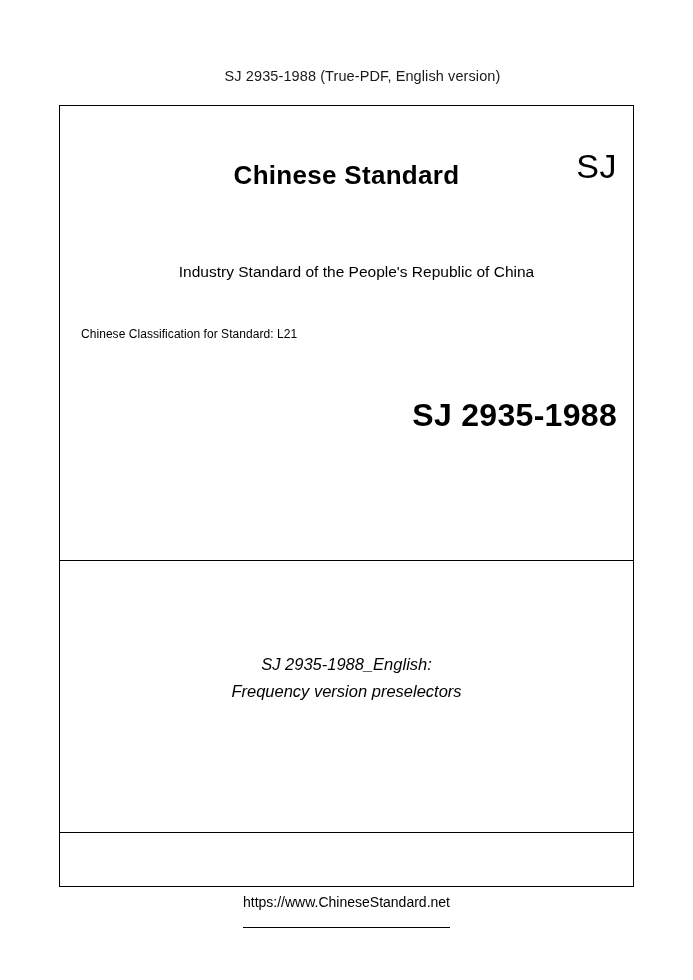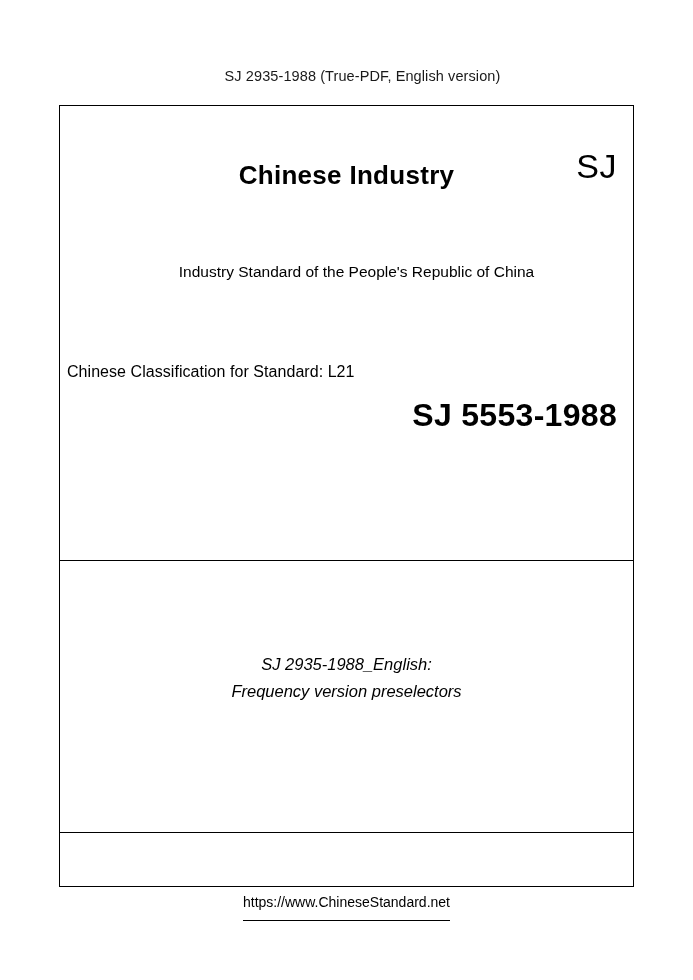--- a/index.html
+++ b/index.html
@@ -83,25 +83,24 @@
     position: absolute;
     left: 10px;
     top: 157px;
     width: 100%;
     text-align: center;
     font-size: 15.5px;
   }
 
   .classification-line {
     position: absolute;
-    left: 7px;
+    left: 21px;
     top: 221px;
-    font-size: 16px;
+    font-size: 12px;
     letter-spacing: 0.05px;
-    margin-top: 36px;
   }
 
   .std-number {
     position: absolute;
     right: 16px;
     top: 291px;
     font-size: 32px;
     font-weight: bold;
     letter-spacing: 0.3px;
   }
@@ -141,38 +140,38 @@
   .footer-url {
     position: absolute;
     left: 0;
     top: 894px;
     width: 693px;
     text-align: center;
     font-size: 14px;
   }
   .footer-url span {
     border-bottom: 1px solid #000000;
-    padding-bottom: 10px;
+    padding-bottom: 17px;
   }
 </style>
 </head>
 <body>
 
 <div class="page">
 
   <div class="top-caption">SJ 2935-1988 (True-PDF, English version)</div>
 
   <div class="doc-frame">
 
     <div class="upper-cell">
-      <div class="std-title">Chinese Industry</div>
+      <div class="std-title">Chinese Standard</div>
       <div class="sj-mark">SJ</div>
       <div class="industry-line">Industry Standard of the People's Republic of China</div>
       <div class="classification-line">Chinese Classification for Standard: L21</div>
-      <div class="std-number">SJ 5553-1988</div>
+      <div class="std-number">SJ 2935-1988</div>
     </div>
 
     <div class="lower-cell">
       <div class="english-title">
         <div>SJ 2935-1988_English:</div>
         <div>Frequency version preselectors</div>
       </div>
     </div>
 
     <div class="bottom-strip"></div>

